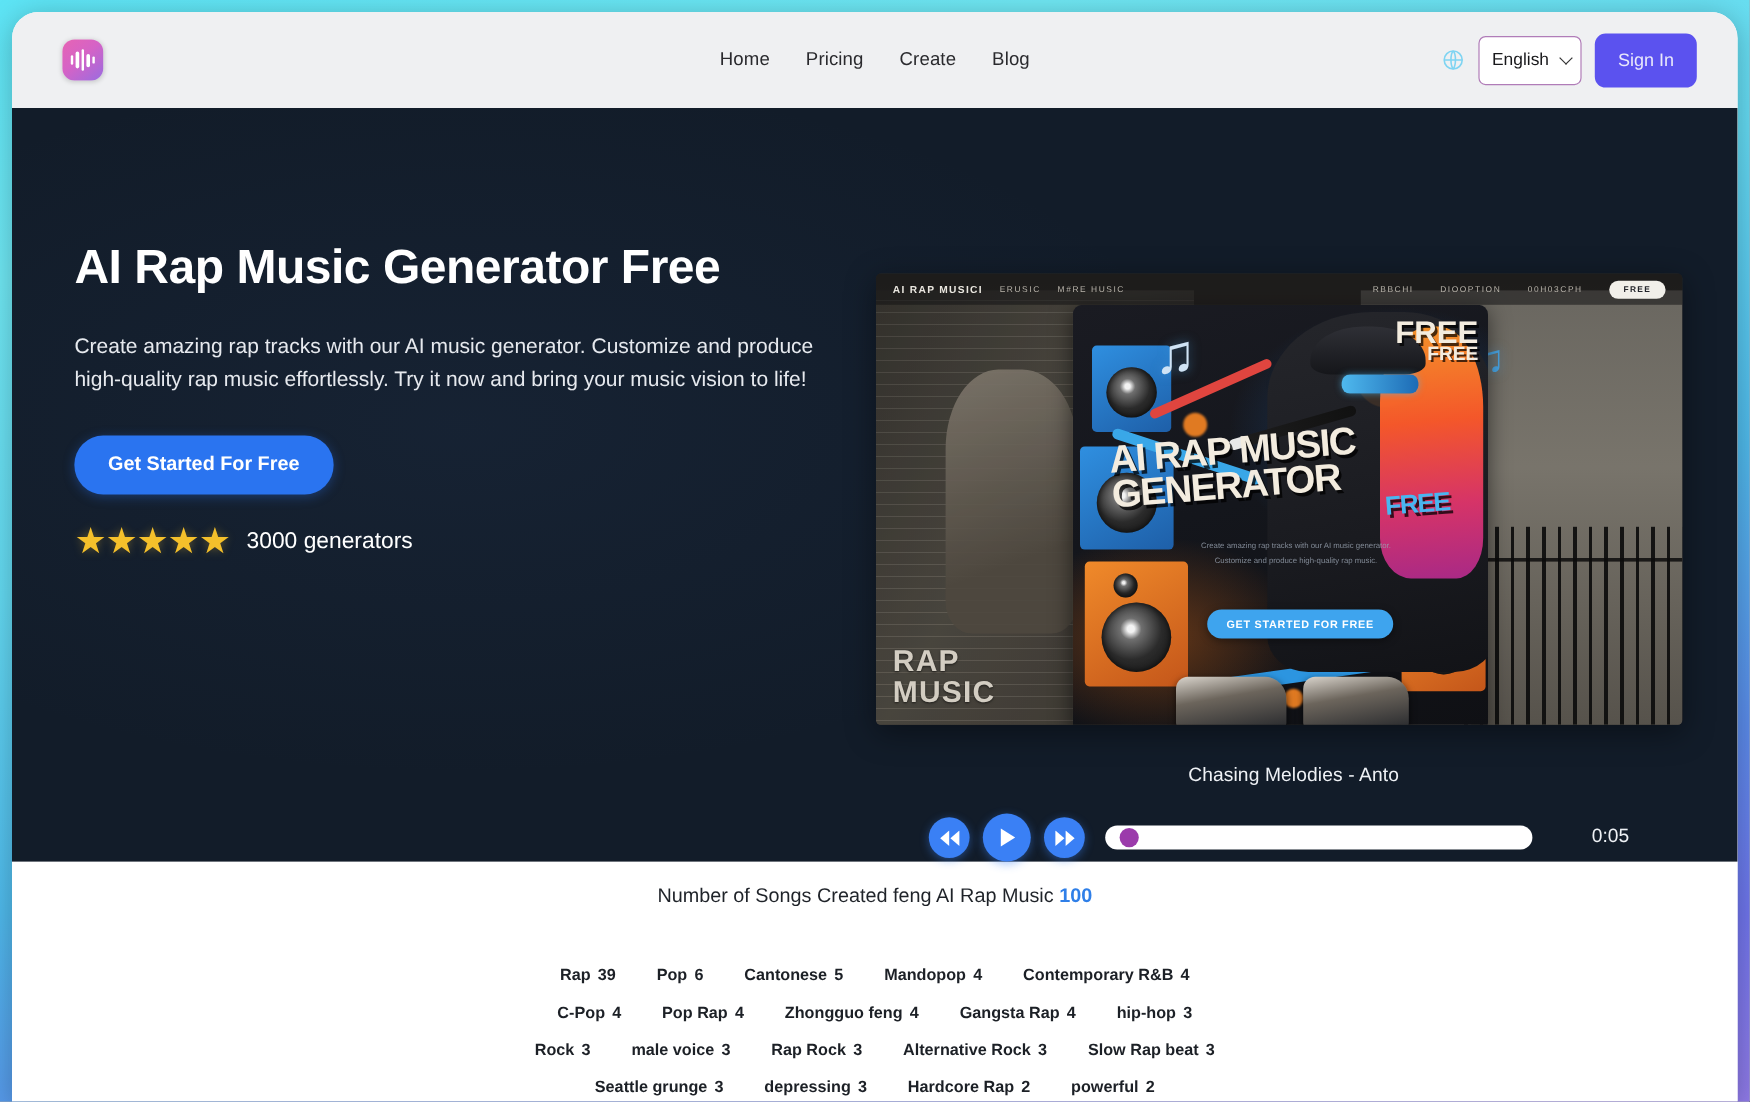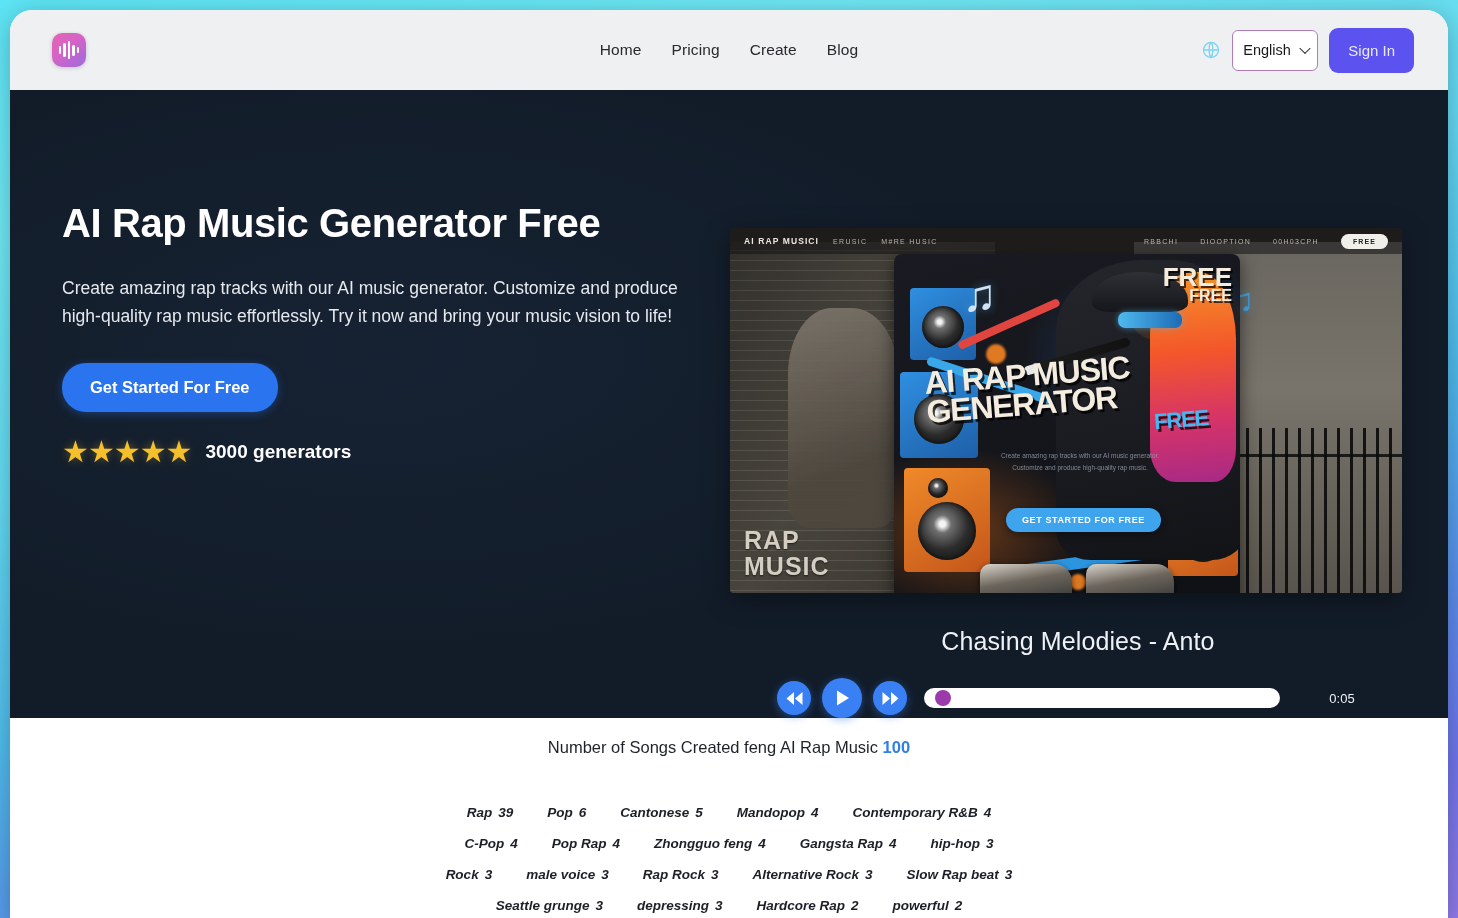--- a/index.html
+++ b/index.html
@@ -150,21 +150,21 @@
     font-weight:bold;
     border:none; border-radius:24px;
     padding:15px 28px;
     cursor:pointer;
     font-family:"Liberation Sans", sans-serif;
     box-shadow:0 2px 10px rgba(42,116,240,.35);
   }
   .rating { margin-top:25px; display:flex; align-items:center; gap:14px; }
   .stars { display:flex; gap:0px; font-size:30px; line-height:1; letter-spacing:-1px;
            color:#f5c02b; text-shadow:0 0 8px rgba(245,192,43,.35); }
-  .rating-label { font-size:19px; font-weight:bold; color:#ffffff; }
+  .rating-label { font-size:19px; font-weight:normal; color:#ffffff; }
 
   
   .hero-right {
     flex:1;
     padding-top:138px;
     display:flex; flex-direction:column; align-items:center;
     position:relative; z-index:2;
   }
   .artwork {
     width:672px; height:382px;
@@ -313,21 +313,21 @@
   .aw-nav .right{ margin-left:auto; display:flex; align-items:center; gap:22px; }
   .aw-nav .pill{
     background:#f1efe9; color:#22242a;
     font-size:7px; font-weight:bold; letter-spacing:1.1px;
     padding:4px 12px; border-radius:10px;
   }
 
   
   .track-title{
     margin-top:34px;
-    font-size:25px; color:#eef1f5; letter-spacing:.1px;margin-left:24px;
+    font-size:16px; color:#eef1f5; letter-spacing:.1px;margin-left:24px;
   }
   .player{
     margin-top:22px;
     display:flex; align-items:center; gap:11px;
   }
   .pbtn{
     width:34px; height:34px; border-radius:50%;
     background:#3a80f5; border:none; cursor:pointer;
     display:flex; align-items:center; justify-content:center;
     box-shadow:0 2px 8px rgba(58,128,245,.45);
@@ -338,34 +338,34 @@
     width:356px; height:20px;
     background:#ffffff; border-radius:10px;
     position:relative; cursor:pointer;
     margin:0 6px;
   }
   .progress .thumb{
     position:absolute; left:8px; top:50%;
     width:16px; height:16px; border-radius:50%;
     background:#9b3bab; transform:translateY(-50%);
   }
-  .time{ font-size:13px; color:#eef1f5;margin-left:32px; }
+  .time{ font-size:16px; color:#eef1f5;margin-left:32px; }
 
   
   .stats {
     background:#ffffff;
     height:200px;
     padding-top:20px;
     text-align:center;
   }
   .stats-head{
     font-size:16.5px; color:#1f2329;
   }
   .stats-head b{ color:#2f7fe8; font-weight:bold; }
-  .tagrows{ margin-top:48px;font-style:italic; }
+  .tagrows{ margin-top:48px; }
   .tagrow{
     display:flex; justify-content:center; align-items:baseline;
     gap:34px;
     margin-bottom:16px;
   }
   .tag{
     font-size:13.5px; font-weight:bold; color:#1c2026;
     white-space:nowrap;
     cursor:pointer;
   }

